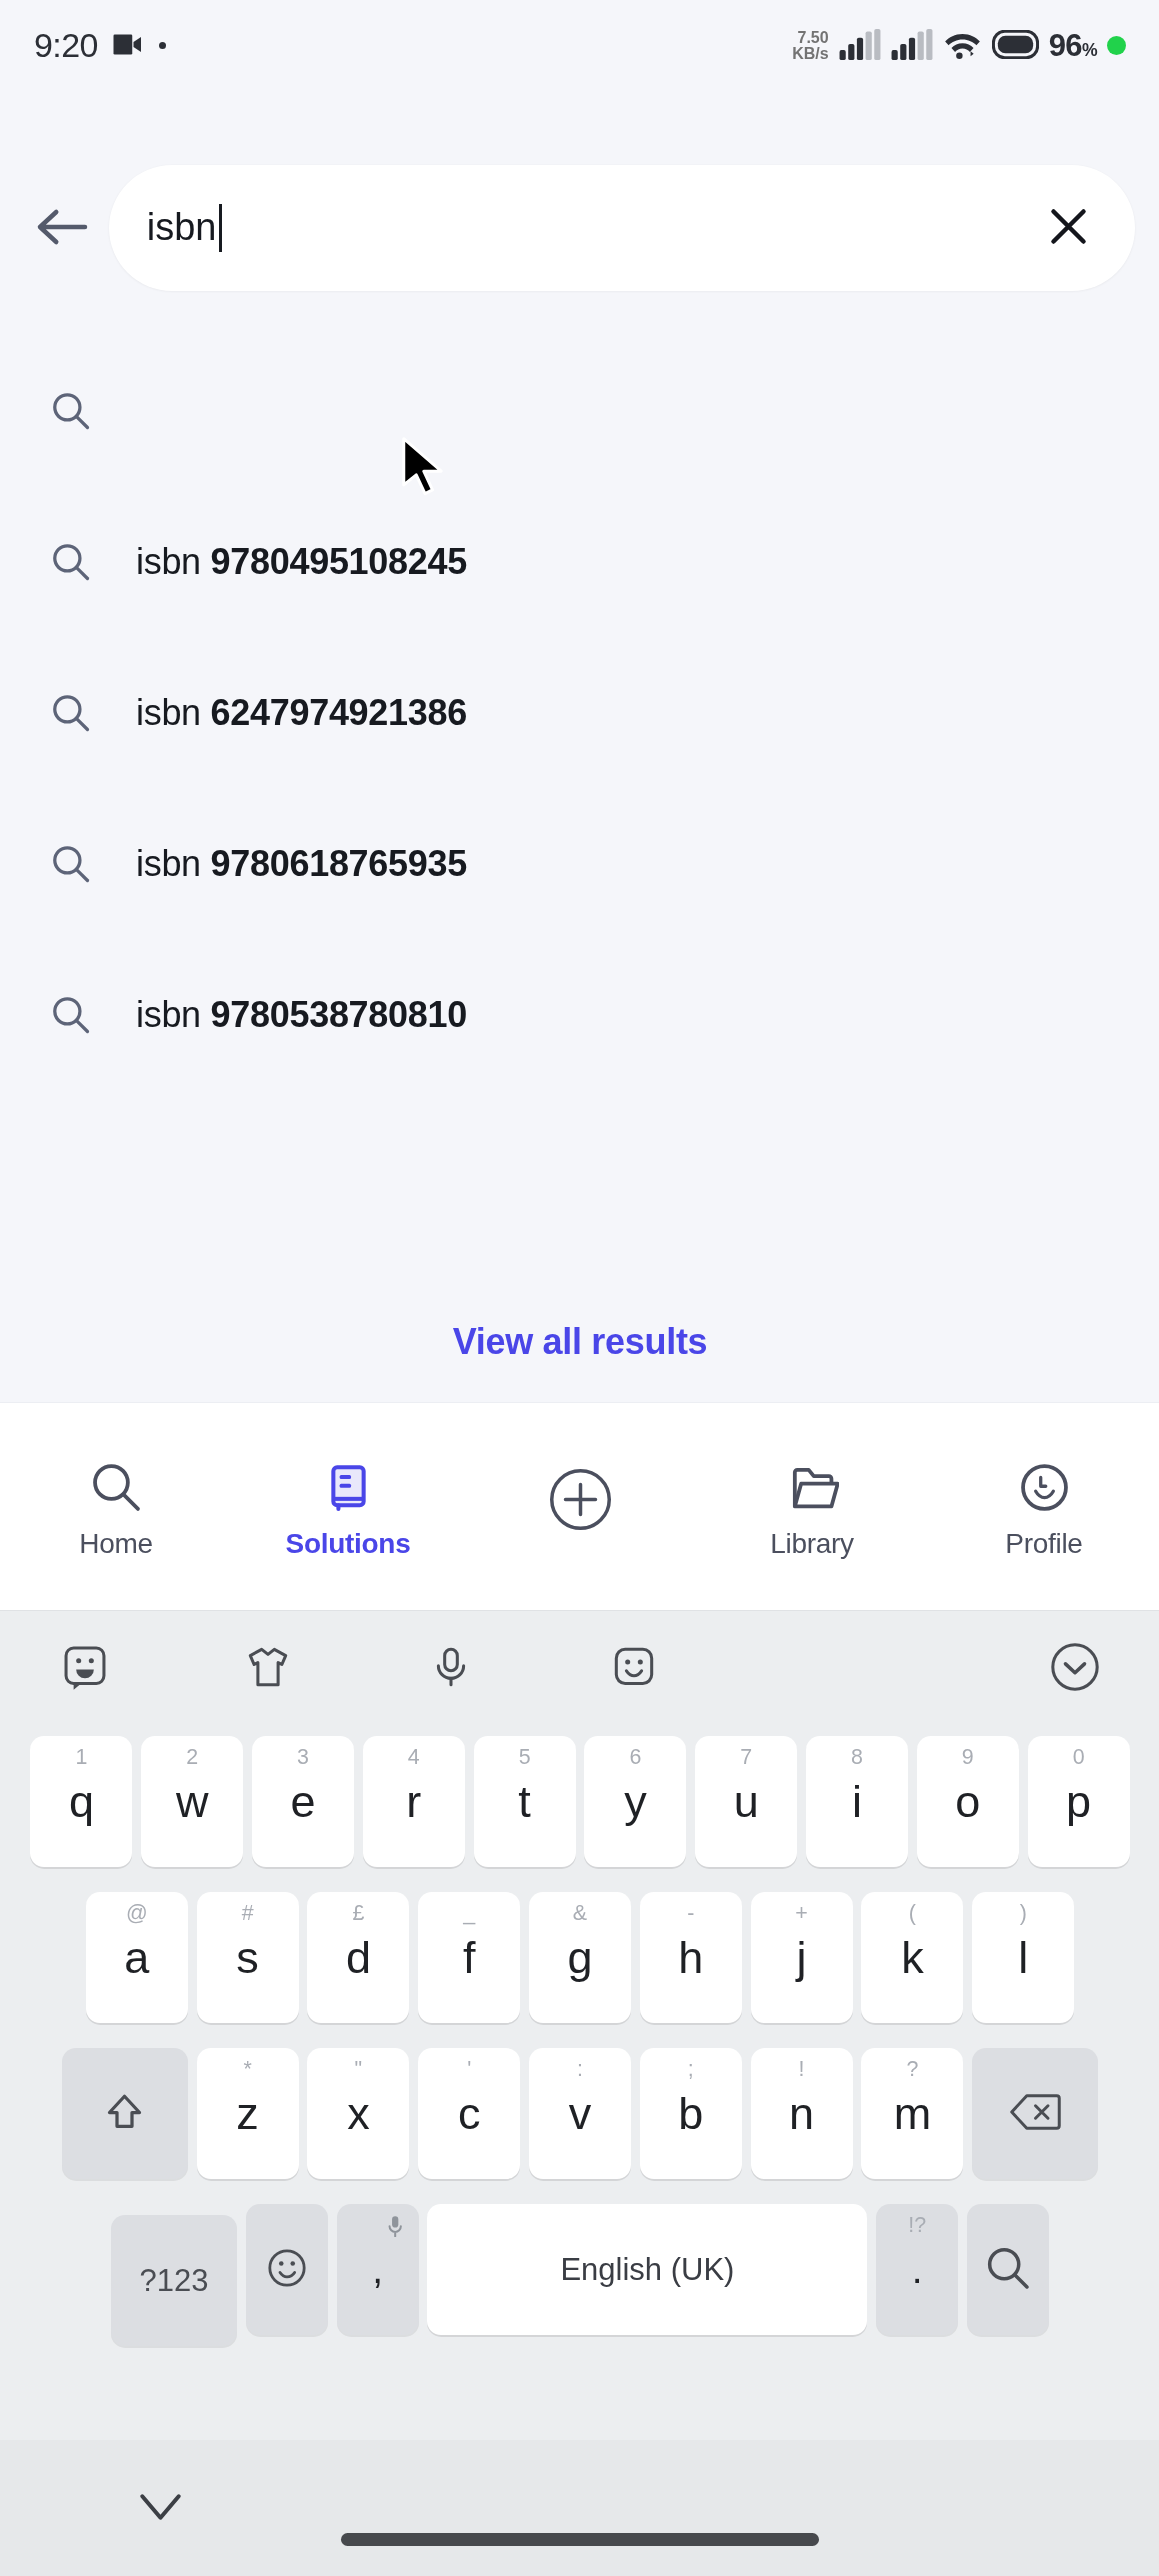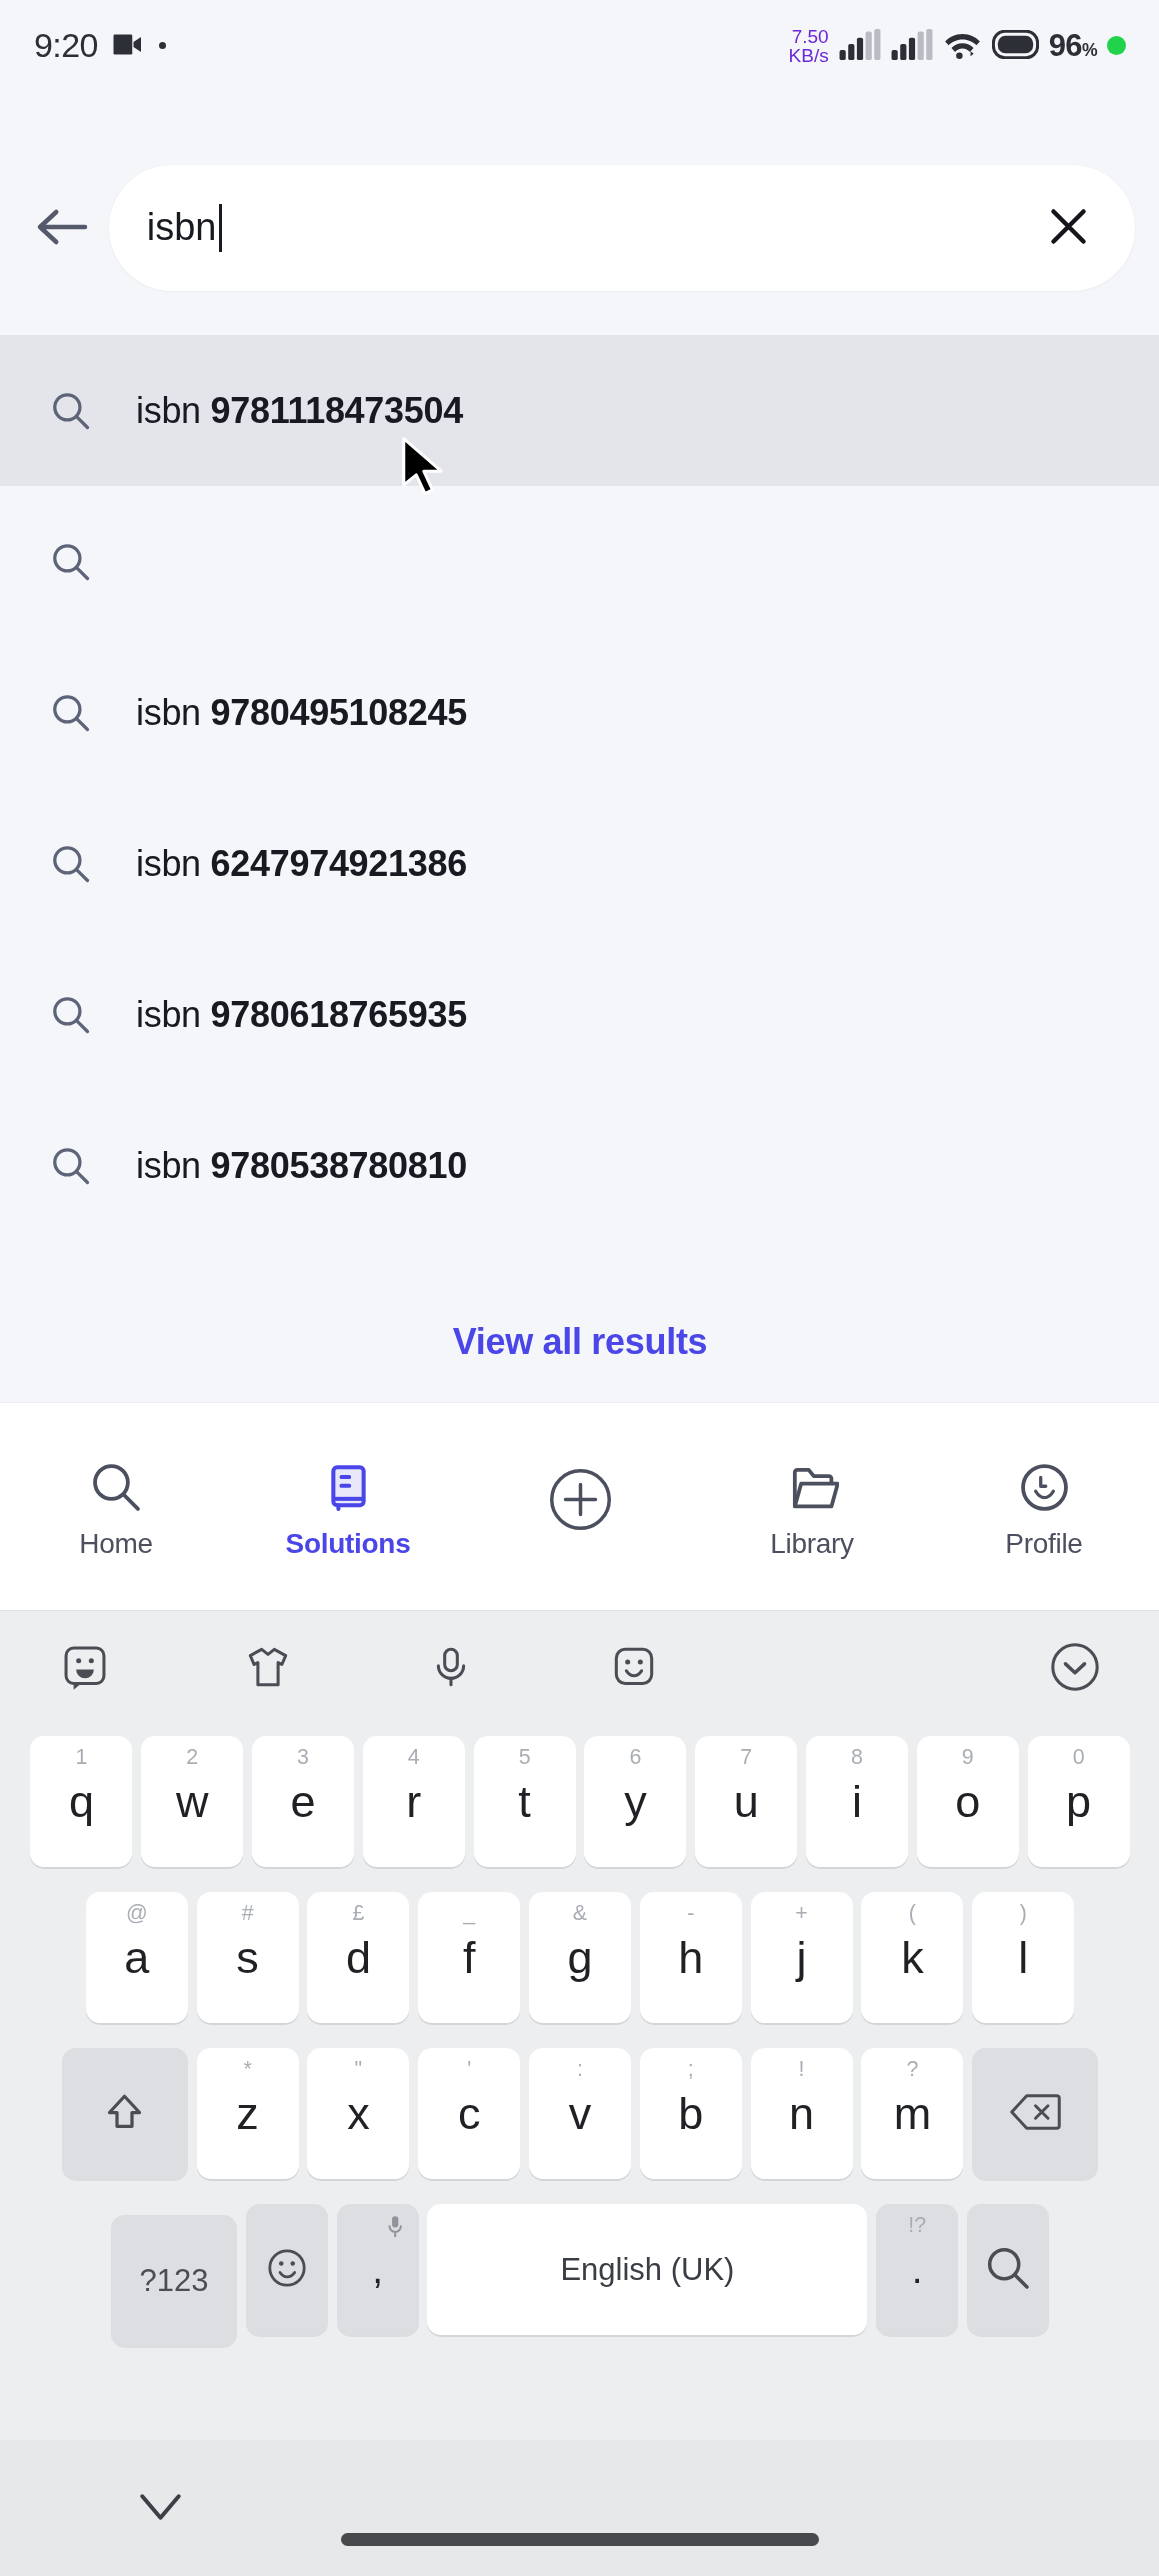--- a/index.html
+++ b/index.html
@@ -14,21 +14,21 @@
   
   .statusbar {
     position:absolute; top:0; left:0; width:1160px; height:91px;
     display:flex; align-items:center; justify-content:space-between;
     padding:0 34px; background:#f5f6fa;
   }
   .sb-left { display:flex; align-items:center; gap:14px; }
   .sb-time { font-size:34px; color:#2c2f36; letter-spacing:-0.6px; font-weight:400; }
   .sb-right { display:flex; align-items:center; gap:10px; }
   .netspeed { display:flex; flex-direction:column; align-items:flex-end; line-height:1.0; }
-  .netspeed span { font-size:19px; font-weight:400; color:#6d28d9; }
+  .netspeed span { font-size:16px; font-weight:700; color:#737373; }
   .batt-pct { font-size:31px; font-weight:600; color:#2c2f36; letter-spacing:-0.6px; }
   .batt-pct sub { font-size:17.6px; vertical-align:baseline; }
   .green-dot { width:19px; height:19px; border-radius:50%; background:#21d24b; }
   .rec-dot { width:7px; height:7px; border-radius:50%; background:#2c2f36; }
 
   
   .searchbar-wrap {
     position:absolute; top:156px; left:0; width:1160px; height:143px;
     display:flex; align-items:center; padding:0 25px;
   }
@@ -189,29 +189,20 @@
           <svg width="45" height="45" viewBox="0 0 36 36">
               <path d="M6 6l24 24M30 6L6 30" fill="none" stroke="#14161c" stroke-width="3.6" stroke-linecap="round"></path>
             </svg>
         </span>
       </div>
     </div>
   </div>
 
   <div class="suggestions">
 
-    <div class="sug-row active">
-      <span class="sug-icon">
-        <svg width="39" height="39" viewBox="0 0 31 31">
-            <circle cx="13" cy="13" r="10" fill="none" stroke="#5d6478" stroke-width="2.6"></circle>
-            <path d="M20.5 20.5L29 29" stroke="#5d6478" stroke-width="2.6" stroke-linecap="round"></path>
-          </svg>
-      </span>
-      <span class="sug-text"><span class="pfx">isbn</span> <b>9781118473504</b></span>
-    </div>
 
     <div class="sug-row">
       <span class="sug-icon">
         <svg width="39" height="39" viewBox="0 0 31 31">
             <circle cx="13" cy="13" r="10" fill="none" stroke="#5d6478" stroke-width="2.6"></circle>
             <path d="M20.5 20.5L29 29" stroke="#5d6478" stroke-width="2.6" stroke-linecap="round"></path>
           </svg>
       </span>
     </div>
 

